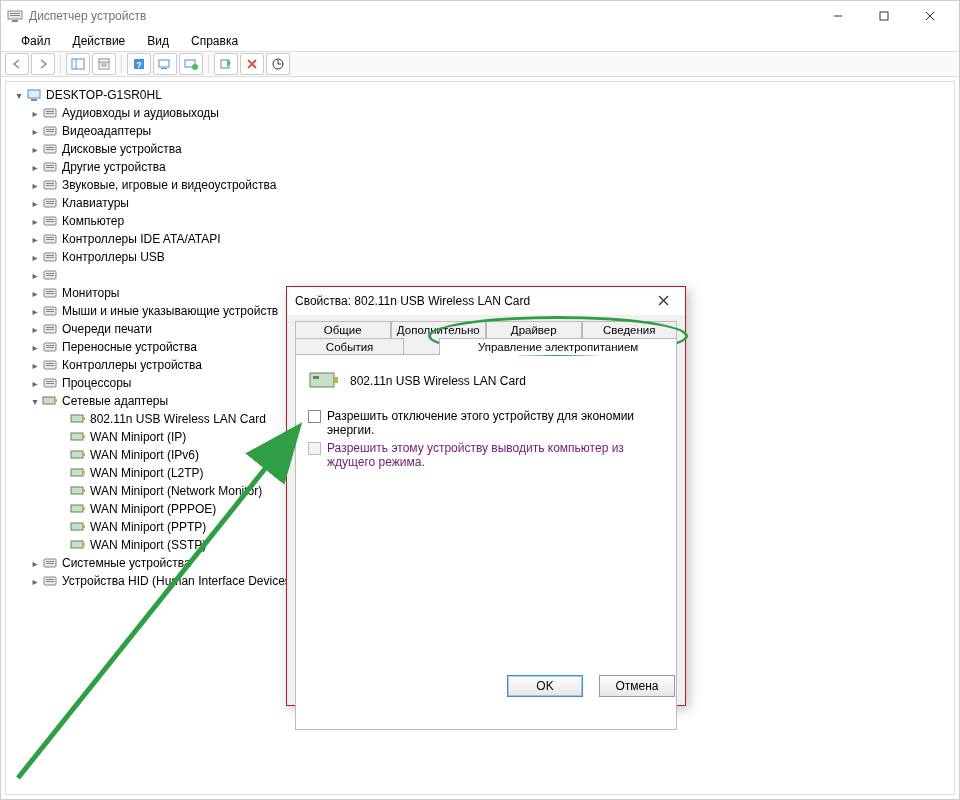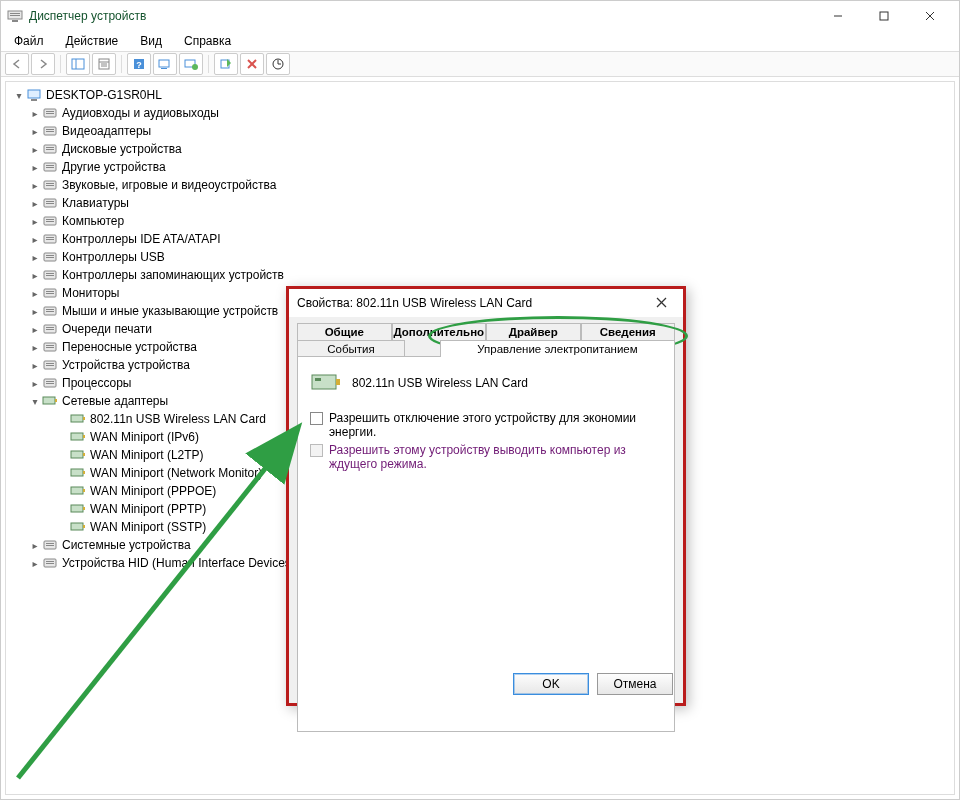--- a/index.html
+++ b/index.html
@@ -1,65 +1,65 @@
 <!DOCTYPE html>
 <html><head>
 <meta charset="utf-8">
 <style>
   * { box-sizing: border-box; font-family: "Segoe UI", Tahoma, sans-serif; }
   body { margin: 0; width: 960px; height: 800px; background: #fff; overflow: hidden; position: relative; font-size: 12px; color: #000; }
 
   
   .win { position: absolute; left: 0; top: 0; width: 960px; height: 800px; border: 1px solid #ccc; background: #fff; }
-  .titlebar { height: 30px; display: flex; align-items: center; padding: 0 6px; color: #14532d; }
+  .titlebar { height: 30px; display: flex; align-items: center; padding: 0 6px; color: #737373; }
   .titlebar .ico { width: 16px; height: 16px; margin-right: 6px; display:inline-flex;align-items:center;justify-content:center;}
   .titlebar .title { flex: 1; font-size: 12px; }
   .titlebar .ctrls { display: flex; }
   .titlebar .ctrl { width: 46px; height: 30px; display: flex; align-items: center; justify-content: center; color: #555; }
 
-  .menubar { height: 20px; display: flex; align-items: center; padding: 0 9px; gap: 14px; font-size: 12px; }
+  .menubar { height: 20px; display: flex; align-items: center; padding: 0 16px; gap: 14px; font-size: 12px; }
   .menubar span { padding: 2px 4px; }
 
   .toolbar { height: 26px; border-top: 1px solid #ddd; border-bottom: 1px solid #ddd; display: flex; align-items: center; padding: 0 4px; gap: 2px; background: #fafafa; }
   .tbbtn { width: 24px; height: 22px; border: 1px solid #ccc; background: #fff; display: flex; align-items: center; justify-content: center; font-size: 11px; color:#333; border-radius:2px; }
   .tbsep { width: 1px; height: 18px; background: #ddd; margin: 0 3px; }
 
   .tree { position: absolute; left: 4px; top: 80px; right: 4px; bottom: 4px; border: 1px solid #ddd; overflow: hidden; padding: 4px 0; }
   .node { display: flex; align-items: center; height: 18px; white-space: nowrap; }
   .tw { width: 14px; text-align: center; color: #666; font-size: 10px; display:inline-block; }
   .ni { width: 16px; height: 16px; display:inline-flex; align-items:center; justify-content:center; margin-right:4px;}
   .node span.lbl { font-size: 12px; }
   .ind0 { padding-left: 6px; }
   .ind1 { padding-left: 22px; }
   .ind2 { padding-left: 50px; }
 
   
-  .dlg { position: absolute; left: 286px; top: 286px; width: 400px; height: 420px; border: 3px solid #b91c1c; background: #f0f0f0; box-shadow: 3px 3px 12px rgba(0,0,0,.25); }
+  .dlg { position: absolute; left: 286px; top: 286px; width: 400px; height: 420px; border: 1px solid #b91c1c; background: #f0f0f0; box-shadow: 3px 3px 12px rgba(0,0,0,.25); }
   .dlg .dtb { height: 28px; display: flex; align-items: center; padding: 0 8px; background: #fff; }
   .dlg .dtb .t { flex: 1; font-size: 12px; }
   .dlg .dtb .x { width: 28px; text-align: center; font-size: 14px; }
 
   .tabs { margin: 6px 8px 0 8px; position: relative; }
   .tabrow { display: flex; }
   .tab { border: 1px solid #bbb; border-bottom: none; background: #f0f0f0; padding: 2px 0; font-size: 11.5px; text-align: center; position: relative; }
   .tab.active { background: #fff; z-index: 2; }
   .tabpanel { border: 1px solid #bbb; background: #fff; height: 376px; margin-top: -1px; padding: 12px; position: relative; }
-  .row1 .tab { flex:1;font-weight:bold; }
+  .row1 .tab { flex:1; }
   .row2 .tab { flex:1; }
   .row2 .tab.wide { flex: 2.2; margin-left: 35px; }
 
   .devhdr { display:flex; align-items:center; gap:10px; margin-bottom: 14px; }
   .devhdr .bigico { width: 32px; height: 28px; }
 
   .chkrow { display:flex; align-items:flex-start; gap:6px; margin: 4px 0; font-size: 12px; }
   .chkrow.disabled { color: #701a75; }
   .chkbox { width: 13px; height: 13px; border: 1px solid #888; background: #fff; flex-shrink:0; margin-top:1px; }
   .chkrow.disabled .chkbox { border-color: #bbb; background: #f3f3f3; }
 
-  .dlgbtns { position:absolute; right: 10px; bottom: 8px; display:flex; gap:8px; }
+  .dlgbtns { position:absolute; right: 10px; bottom: 8px; display:flex; gap:16px; }
   .btn { min-width: 76px; height: 22px; border: 1px solid #999; background: linear-gradient(#fdfdfd,#e7e7e7); font-size: 12px; display:flex;align-items:center;justify-content:center; }
   .btn.primary { border-color: #3a8dde; box-shadow: 0 0 0 1px rgba(58,141,222,.4) inset; }
 
   
   .ellipse { position:absolute; border: 3px solid #2f9e44; border-radius: 50%; pointer-events:none; }
 
   .arrow-svg { position:absolute; left:0; top:0; pointer-events:none; }
 
   svg.ic { width:16px; height:16px; }
 </style>
@@ -284,21 +284,20 @@
         </div>
         <div class="node ind1">
           <span class="tw">▸</span>
           <span class="ni">
             <svg class="ic" viewBox="0 0 16 16">
               <rect x="2" y="4" width="12" height="8" rx="1" fill="#e8e8e8" stroke="#888"></rect>
               <rect x="4" y="6" width="8" height="1" fill="#888"></rect>
               <rect x="4" y="8" width="8" height="1" fill="#888"></rect>
             </svg>
           </span>
-          <span class="lbl">Контроллеры запоминающих устройств</span>
         </div>
         <div class="node ind1">
           <span class="tw">▸</span>
           <span class="ni">
             <svg class="ic" viewBox="0 0 16 16">
               <rect x="2" y="4" width="12" height="8" rx="1" fill="#e8e8e8" stroke="#888"></rect>
               <rect x="4" y="6" width="8" height="1" fill="#888"></rect>
               <rect x="4" y="8" width="8" height="1" fill="#888"></rect>
             </svg>
           </span>
@@ -339,21 +338,21 @@
         </div>
         <div class="node ind1">
           <span class="tw">▸</span>
           <span class="ni">
             <svg class="ic" viewBox="0 0 16 16">
               <rect x="2" y="4" width="12" height="8" rx="1" fill="#e8e8e8" stroke="#888"></rect>
               <rect x="4" y="6" width="8" height="1" fill="#888"></rect>
               <rect x="4" y="8" width="8" height="1" fill="#888"></rect>
             </svg>
           </span>
-          <span class="lbl">Устройства устройства</span>
+          <span class="lbl">Контроллеры устройства</span>
         </div>
         <div class="node ind1">
           <span class="tw">▸</span>
           <span class="ni">
             <svg class="ic" viewBox="0 0 16 16">
               <rect x="2" y="4" width="12" height="8" rx="1" fill="#e8e8e8" stroke="#888"></rect>
               <rect x="4" y="6" width="8" height="1" fill="#888"></rect>
               <rect x="4" y="8" width="8" height="1" fill="#888"></rect>
             </svg>
           </span>
@@ -374,20 +373,30 @@
     <div id="net-container">
         <div class="node ind2">
           <span class="tw"></span>
           <span class="ni">
             <svg class="ic" viewBox="0 0 16 16">
               <rect x="1" y="4" width="12" height="7" fill="#c8e0c8" stroke="#5a8a5a"></rect>
               <rect x="13" y="6" width="2" height="3" fill="#d4af37"></rect>
             </svg>
           </span>
           <span class="lbl">802.11n USB Wireless LAN Card</span>
+        </div>
+        <div class="node ind2">
+          <span class="tw"></span>
+          <span class="ni">
+            <svg class="ic" viewBox="0 0 16 16">
+              <rect x="1" y="4" width="12" height="7" fill="#c8e0c8" stroke="#5a8a5a"></rect>
+              <rect x="13" y="6" width="2" height="3" fill="#d4af37"></rect>
+            </svg>
+          </span>
+          <span class="lbl">WAN Miniport (IP)</span>
         </div>
         <div class="node ind2">
           <span class="tw"></span>
           <span class="ni">
             <svg class="ic" viewBox="0 0 16 16">
               <rect x="1" y="4" width="12" height="7" fill="#c8e0c8" stroke="#5a8a5a"></rect>
               <rect x="13" y="6" width="2" height="3" fill="#d4af37"></rect>
             </svg>
           </span>
           <span class="lbl">WAN Miniport (IPv6)</span>

